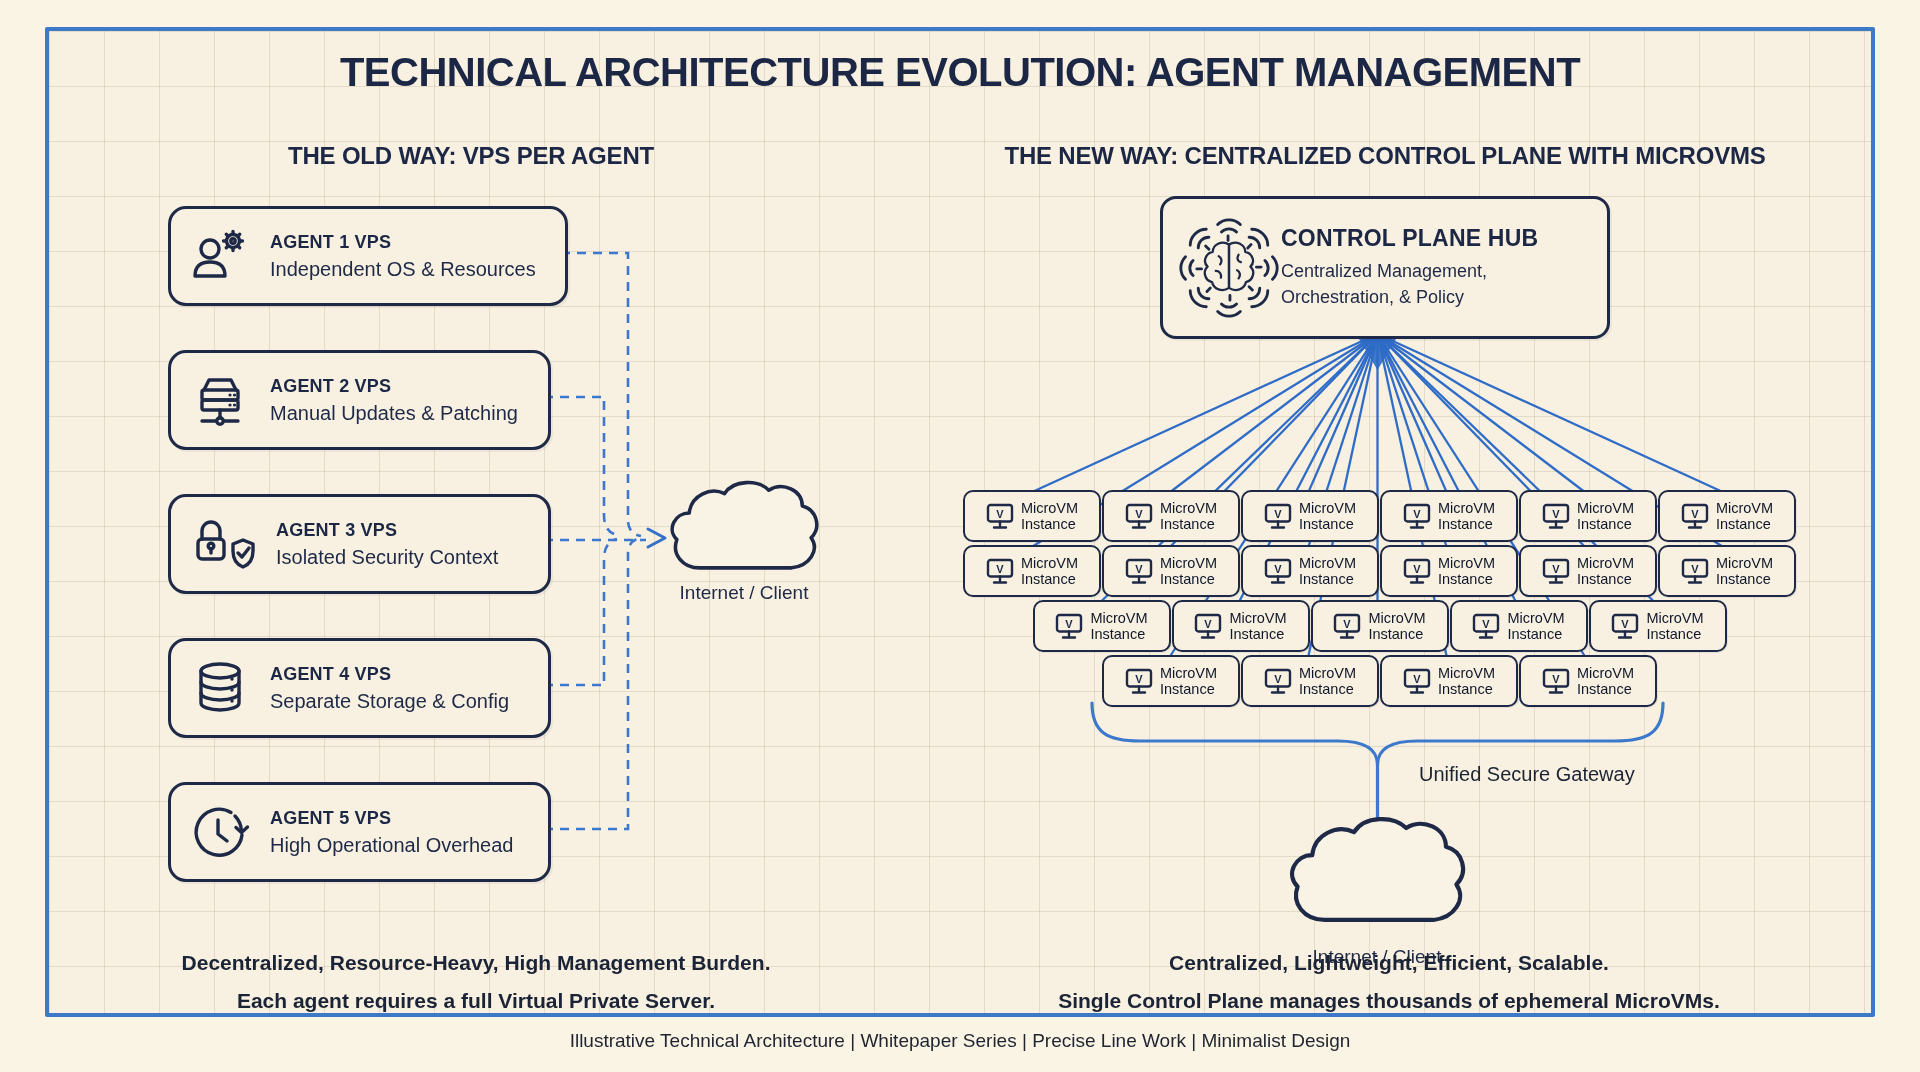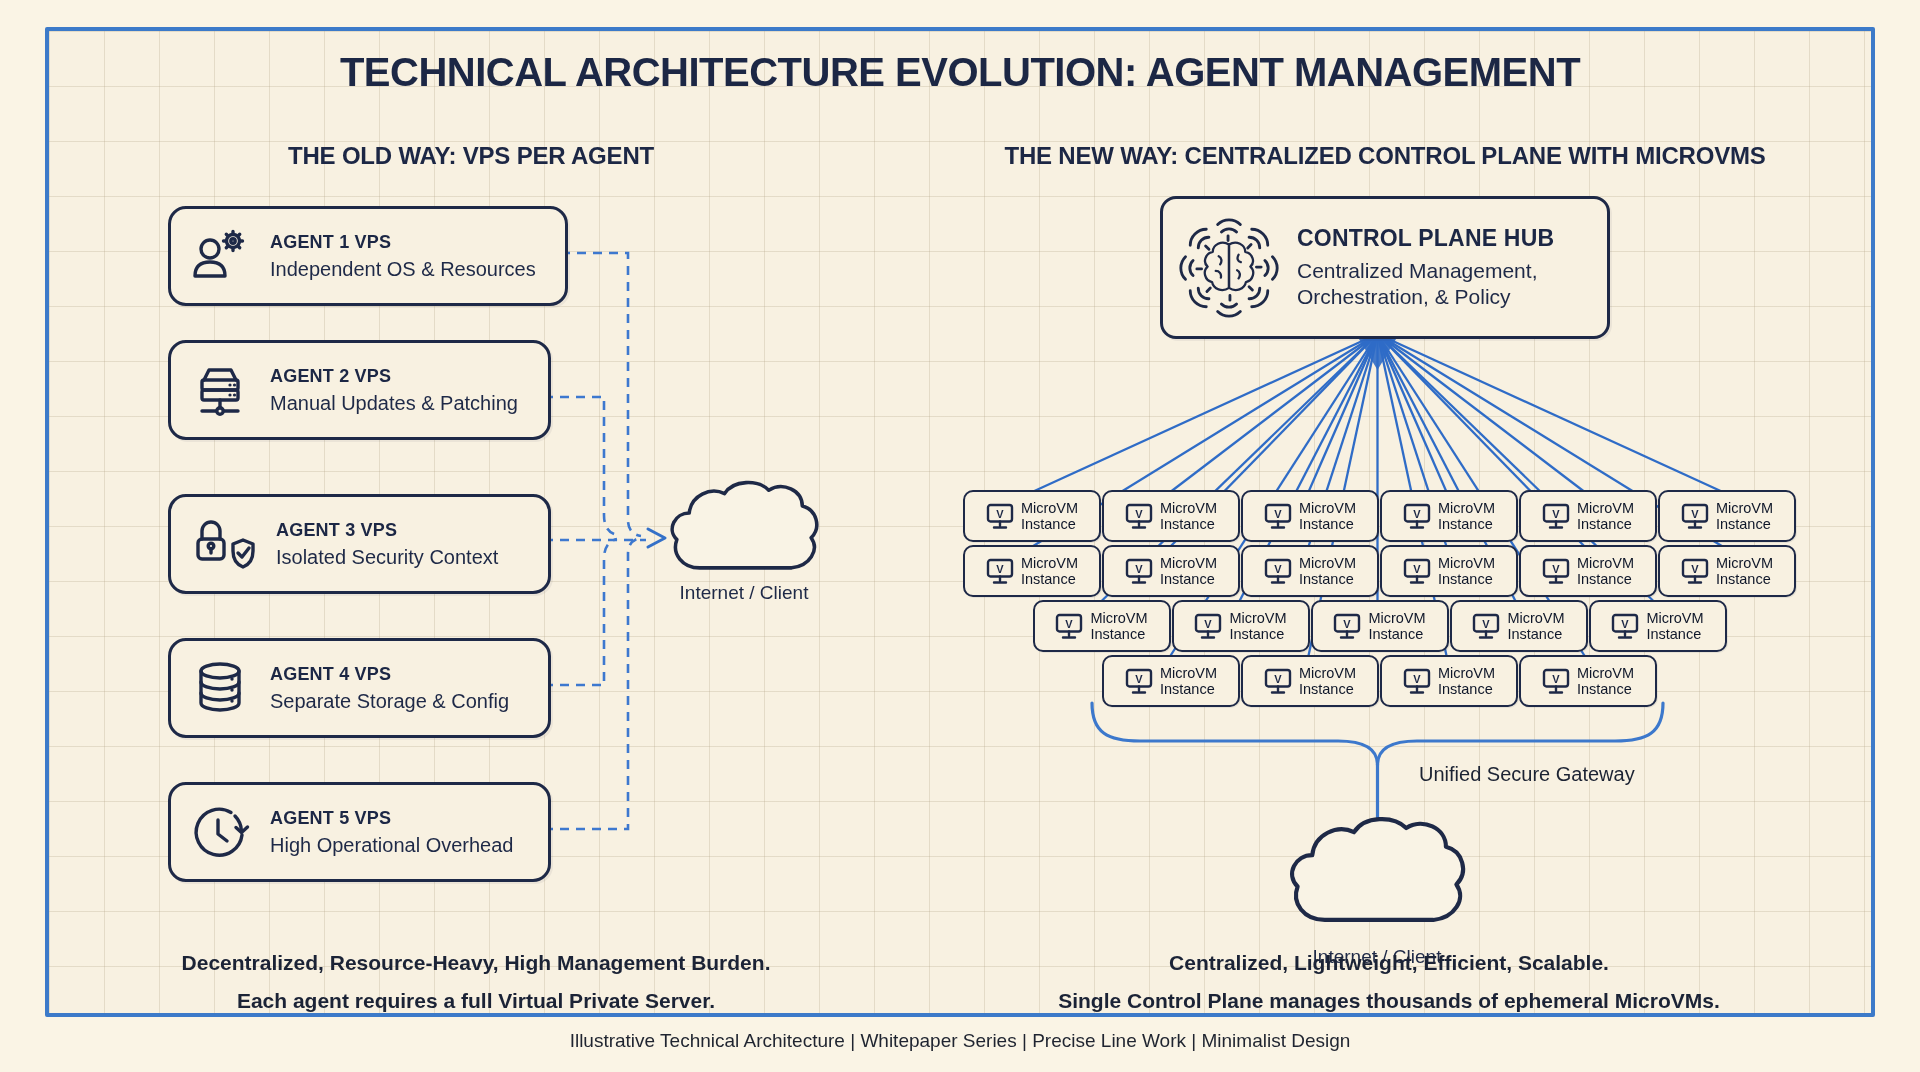--- a/index.html
+++ b/index.html
@@ -11,23 +11,23 @@
     background-size:55px 55px;}
   .abs{position:absolute;}
   .title{left:45px;top:50px;width:1830px;text-align:center;font-size:40px;font-weight:bold;letter-spacing:-0.5px;color:#1c2745;}
   .section-header{top:142px;font-size:24px;font-weight:bold;letter-spacing:-0.2px;color:#1c2745;text-align:center;}
   #lines-layer{position:absolute;left:0;top:0;width:1920px;height:1072px;z-index:2;}
   .card{position:absolute;background:#f8f1e1;border:3px solid #1e2947;border-radius:18px;display:flex;align-items:center;
     box-shadow:2px 2px 0 rgba(28,38,64,0.06);z-index:3;}
   .agent-card{left:168px;height:94px;padding-left:17px;gap:18px;}
   .agent-title{font-size:18px;font-weight:bold;letter-spacing:0.2px;color:#1c2745;}
   .agent-sub{font-size:20px;margin-top:5px;color:#1e2947;}
-  .hub-card{left:1160px;top:196px;width:430px;height:137px;border-radius:16px;border-width:3.5px;padding-left:14px;gap:16px;}
+  .hub-card{left:1160px;top:196px;width:430px;height:137px;border-radius:16px;border-width:3.5px;padding-left:14px;}
   .hub-title{font-size:23px;font-weight:bold;letter-spacing:0.2px;color:#1c2745;}
-  .hub-sub{font-size:21px;line-height:26px;margin-top:6px;color:#1e2947;}
+  .hub-sub{font-size:18px;line-height:26px;margin-top:6px;color:#1e2947;}
   .vm-card{position:absolute;width:134px;height:48px;background:#f8f1e1;border:2.5px solid #1e2947;border-radius:10px;
     display:flex;align-items:center;justify-content:center;gap:7px;z-index:3;box-shadow:1px 1px 0 rgba(28,38,64,0.08);}
   .vm-text{font-size:14.5px;line-height:16px;font-weight:500;color:#0f172a;}
   .cloud-label{font-size:19px;color:#1e2947;text-align:center;z-index:3;}
   .gateway-label{left:1392px;top:763px;font-size:20px;color:#1c2333;z-index:3;margin-left:27px;}
   .summary{top:944px;font-size:21px;font-weight:600;line-height:38px;text-align:center;color:#1b2336;z-index:3;}
   .footer{left:0;top:1030px;width:1920px;text-align:center;font-size:19px;color:#1f2430;}
   .icon{flex:0 0 auto;}
   svg.line-art{display:block;}
   #fan-group line{stroke:#2f6cc7;stroke-width:2.3;}
@@ -101,21 +101,21 @@
           <path d="M45,7.5 V10 M45,24 V26.5 M35.5,17 H38 M52,17 H54.5 M38.3,10.3 L40,12 M50,22 L51.7,23.7 M51.7,10.3 L50,12 M40,22 L38.3,23.7"></path>
         </g>
       </svg>
     </span>
     <div>
       <div class="agent-title">AGENT 1 VPS</div>
       <div class="agent-sub">Independent OS &amp; Resources</div>
     </div>
   </div>
 
-  <div class="card agent-card" style="top:340px;width:360px;">
+  <div class="card agent-card" style="top:350px;width:360px;">
     <span class="icon">
       <svg class="line-art" width="64" height="64" viewBox="0 0 64 64" fill="none" stroke="#1e2947" stroke-width="3.4" stroke-linecap="round" stroke-linejoin="round">
         <path d="M16,22 L21,12 H43 L48,22"></path>
         <rect x="14" y="22" width="36" height="10" rx="2"></rect>
         <rect x="14" y="32" width="36" height="10" rx="2"></rect>
         <circle cx="42" cy="27" r="1.6" fill="#1e2947" stroke="none"></circle>
         <circle cx="46.5" cy="27" r="1.6" fill="#1e2947" stroke="none"></circle>
         <circle cx="42" cy="37" r="1.6" fill="#1e2947" stroke="none"></circle>
         <circle cx="46.5" cy="37" r="1.6" fill="#1e2947" stroke="none"></circle>
         <path d="M32,42 V50"></path>

